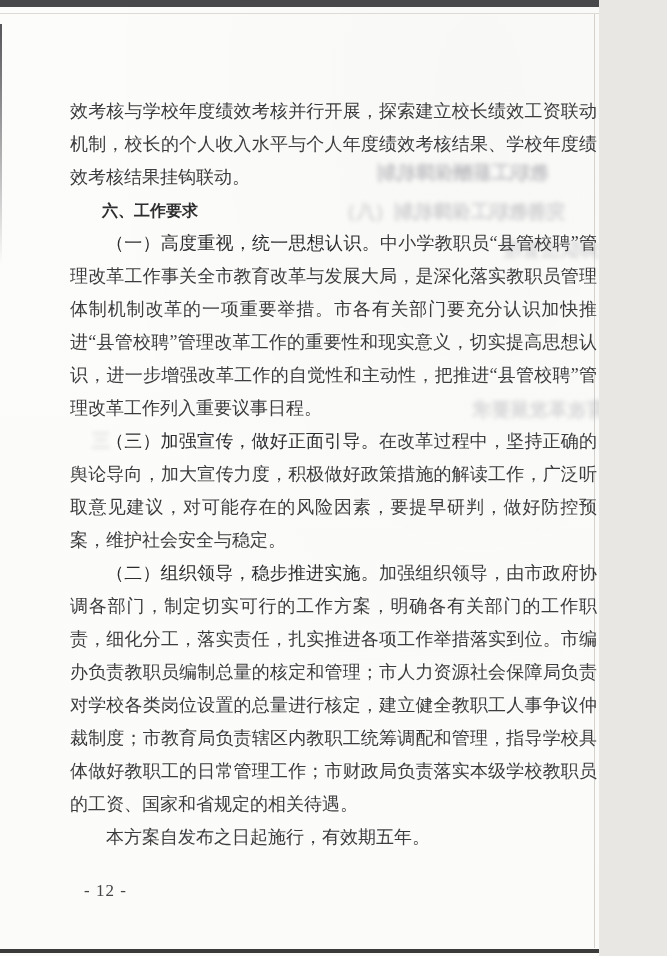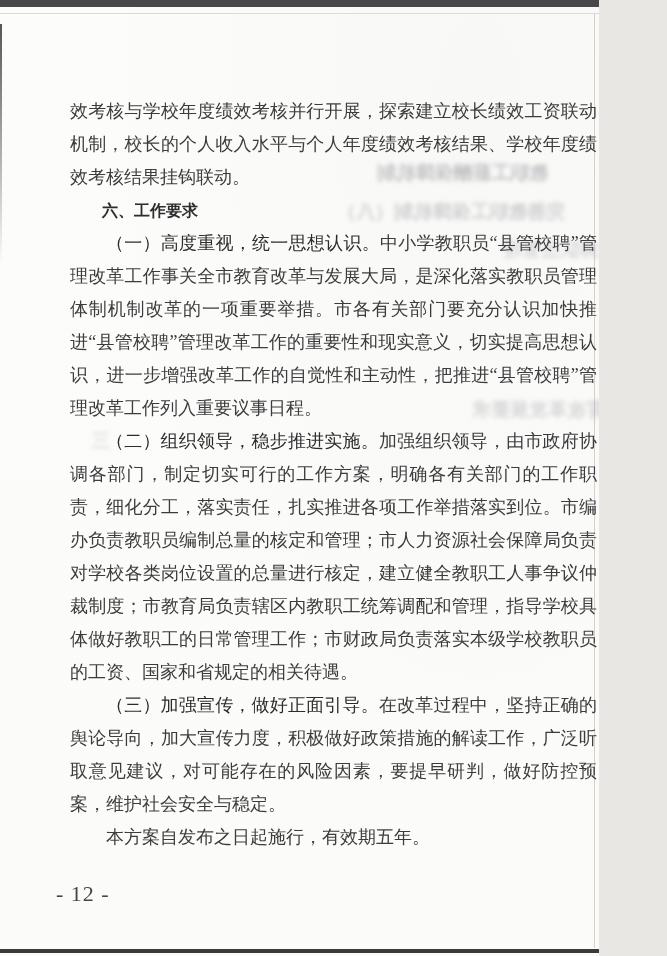--- a/index.html
+++ b/index.html
@@ -77,23 +77,23 @@
     color: #2d2d2f;
     text-indent: 2em;
     line-height: 33px;
   }
   .lead {
     font-weight: normal;
     color: #2c2c2e;
   }
   .page-number {
     position: absolute;
-    left: 56px;
+    left: 84px;
     top: 881px;
-    font-size: 22px;
+    font-size: 17px;
     color: #454547;
     letter-spacing: 1px;
   }
 </style>
 </head>
 <body>
 
 <div class="sheet">
 
   <div class="top-bar"></div>
@@ -109,23 +109,23 @@
   <div class="bleed bleed-e">三</div>
 
   <div class="content">
 
     <p class="continuation">效考核与学校年度绩效考核并行开展，探索建立校长绩效工资联动机制，校长的个人收入水平与个人年度绩效考核结果、学校年度绩效考核结果挂钩联动。</p>
 
     <h2 class="section-heading">六、工作要求</h2>
 
     <p><span class="lead">（一）高度重视，统一思想认识。</span><span>中小学教职员“县管校聘”管理改革工作事关全市教育改革与发展大局，是深化落实教职员管理体制机制改革的一项重要举措。市各有关部门要充分认识加快推进“县管校聘”管理改革工作的重要性和现实意义，切实提高思想认识，进一步增强改革工作的自觉性和主动性，把推进“县管校聘”管理改革工作列入重要议事日程。</span></p>
 
+    <p><span class="lead">（三）加强宣传，做好正面引导。</span><span>在改革过程中，坚持正确的舆论导向，加大宣传力度，积极做好政策措施的解读工作，广泛听取意见建议，对可能存在的风险因素，要提早研判，做好防控预案，维护社会安全与稳定。</span></p>
+
     <p><span class="lead">（二）组织领导，稳步推进实施。</span><span>加强组织领导，由市政府协调各部门，制定切实可行的工作方案，明确各有关部门的工作职责，细化分工，落实责任，扎实推进各项工作举措落实到位。市编办负责教职员编制总量的核定和管理；市人力资源社会保障局负责对学校各类岗位设置的总量进行核定，建立健全教职工人事争议仲裁制度；市教育局负责辖区内教职工统筹调配和管理，指导学校具体做好教职工的日常管理工作；市财政局负责落实本级学校教职员的工资、国家和省规定的相关待遇。</span></p>
-
-    <p><span class="lead">（三）加强宣传，做好正面引导。</span><span>在改革过程中，坚持正确的舆论导向，加大宣传力度，积极做好政策措施的解读工作，广泛听取意见建议，对可能存在的风险因素，要提早研判，做好防控预案，维护社会安全与稳定。</span></p>
 
     <p>本方案自发布之日起施行，有效期五年。</p>
 
   </div>
 
   <div class="page-number">- 12 -</div>
 
 </div>
 
 </body></html>

